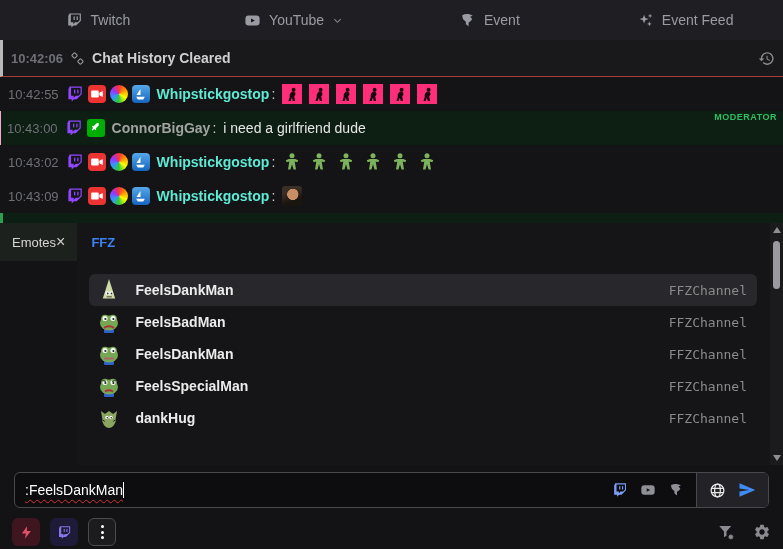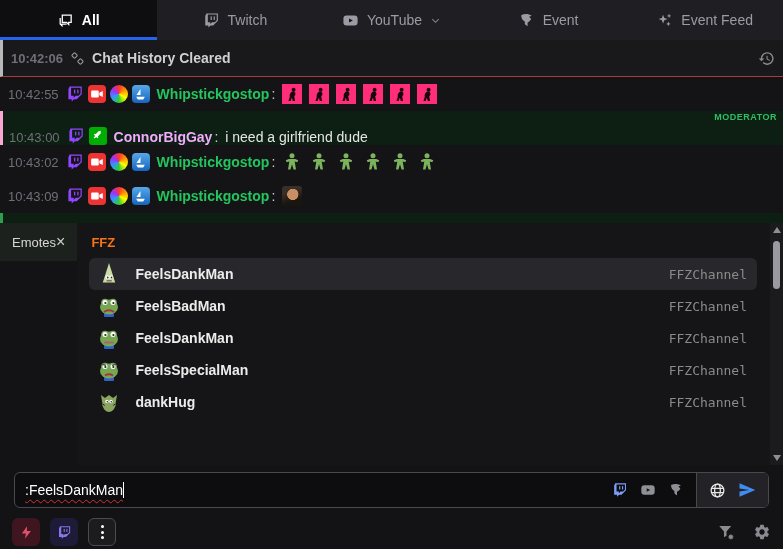--- a/index.html
+++ b/index.html
@@ -18,26 +18,26 @@
 
   
   .chat { height:183px; background:#141417; display:flex; flex-direction:column;
     font-family:Liberation Sans, sans-serif; }
   .msg { display:flex; align-items:center; gap:7px; padding:0 8px; height:34px; font-size:14px; color:#e6e6e6; }
   .msg .time { color:#6f6f78; font-size:13px; }
   .msg-system { height:37px; background:#19191c; border-left:3px solid #b9b9b9;
     border-bottom:1px solid #a63d3d; color:#d0d0d0; font-weight:bold; }
   .msg-system .sys-text { font-weight:bold; }
   .msg-system .spacer { flex:1; }
-  .msg-mod { background:#0c1f12; border-left:3px solid #f9a8d4; position:relative; padding-left:6px;align-items:flex-end; }
+  .msg-mod { background:#0c1f12; border-left:1px solid #f9a8d4; position:relative; padding-left:6px; }
   .mod-tag { position:absolute; top:1px; right:6px; font-size:9px; font-weight:bold;
     color:#2fbe63; letter-spacing:.5px; }
   .uname { font-weight:bold; }
-  .uname.purple { color:#22c55e; }
-  .uname.white { color:#f0abfc; }
+  .uname.purple { color:#5eead4; }
+  .uname.white { color:#a3a3a3; }
   .sep { color:#cfcfcf; margin-left:-5px; }
   .badges { display:flex; gap:4px; align-items:center; }
   .badge { width:18px; height:18px; border-radius:4px; display:flex; align-items:center; justify-content:center; }
   .badge svg { width:18px; height:18px; }
   .badge.cam { background:#e33; }
   .badge.cam svg { width:14px; height:14px; }
   .badge.rainbow { border-radius:50%;
     background:conic-gradient(#f33,#f90,#ff0,#3c3,#39f,#93f,#f33); }
   .badge.boat { background:linear-gradient(180deg,#57a8e8,#1565c0); }
   .badge.boat svg { width:13px; height:13px; }
@@ -56,21 +56,21 @@
   .unlink { color:#9a9aa0; }
   .unlink svg { width:15px; height:15px; }
 
   
   .panel { height:242px; display:flex; }
   .panel-head { height:38px; background:#1d211e; display:flex; align-items:center;
     justify-content:space-between; padding:0 12px; }
   .panel-title { color:#d6d6d6; font-size:13px; }
   .panel-close { color:#cfcfcf; font-size:16px; cursor:pointer; line-height:1; }
   .panel-list { flex:1; background:#151517; position:relative; padding:6px 14px 0 12px; overflow:hidden; }
-  .section-label { color:#f97316; font-weight:bold; font-size:13px; margin:6px 0 8px 2px; }
+  .section-label { color:#3b82f6; font-weight:bold; font-size:13px; margin:6px 0 24px 2px; }
   .erow { height:32px; display:flex; align-items:center; padding:0 10px 0 8px; margin-right:12px;
     border-radius:6px; cursor:pointer; }
   .erow.selected { background:#28282c; }
   .erow .eicon { width:24px; height:24px; margin-right:14px; }
   .erow .ename { color:#ececec; font-weight:bold; font-size:14px; }
   .erow .echan { margin-left:auto; color:#8a8a8a; font-size:13px; font-family:"DejaVu Sans Mono", monospace; }
   .scrollbar { position:absolute; top:0; right:0; bottom:0; width:13px; background:#1b1b1d;
     display:flex; flex-direction:column; align-items:center; }
   .sb-arrow { width:0; height:0; border-left:4px solid transparent; border-right:4px solid transparent; margin:4px 0; }
   .sb-up { border-bottom:6px solid #8f8f95; }
@@ -104,27 +104,20 @@
   .bbtn.more { background:#1c1c1f; border:1px solid #4a4a4f; flex-direction:column; gap:2.5px; }
   .dot { width:3px; height:3px; border-radius:50%; background:#fff; }
   .bb-right { margin-left:auto; display:flex; gap:18px; color:#8a8a90; }
   .bb-right .icon { cursor:pointer; } .bb-right svg { width:18px; height:18px; }
   .hole { fill:#141417; }
 </style>
 </head>
 <body>
 
 <div class="tabbar">
-  <div class="tab active">
-    <svg viewBox="0 0 24 24" fill="none" stroke="currentColor" stroke-width="1.8">
-        <path d="M7.5 4.5h12.5v10h-3.5v3.2l-3.2-3.2H7.5z"></path>
-        <path d="M4.5 8.5v8.5l2.5 2.5v-2.5h6.5"></path>
-      </svg>
-    <span>All</span>
-  </div>
   <div class="tab">
     <svg viewBox="0 0 24 24" fill="currentColor">
         <path fill-rule="evenodd" d="M4.8 2 3.2 5.7V19h4.4v3l3-3h3.7L21 12.3V2Zm14.6 9.6-2.8 2.8h-3.8l-2.5 2.5v-2.5H6.8V3.6h12.6Z"></path>
         <rect x="10.7" y="6.2" width="1.7" height="5"></rect>
         <rect x="15" y="6.2" width="1.7" height="5"></rect>
       </svg>
     <span>Twitch</span>
   </div>
   <div class="tab">
     <svg viewBox="0 0 24 24">

